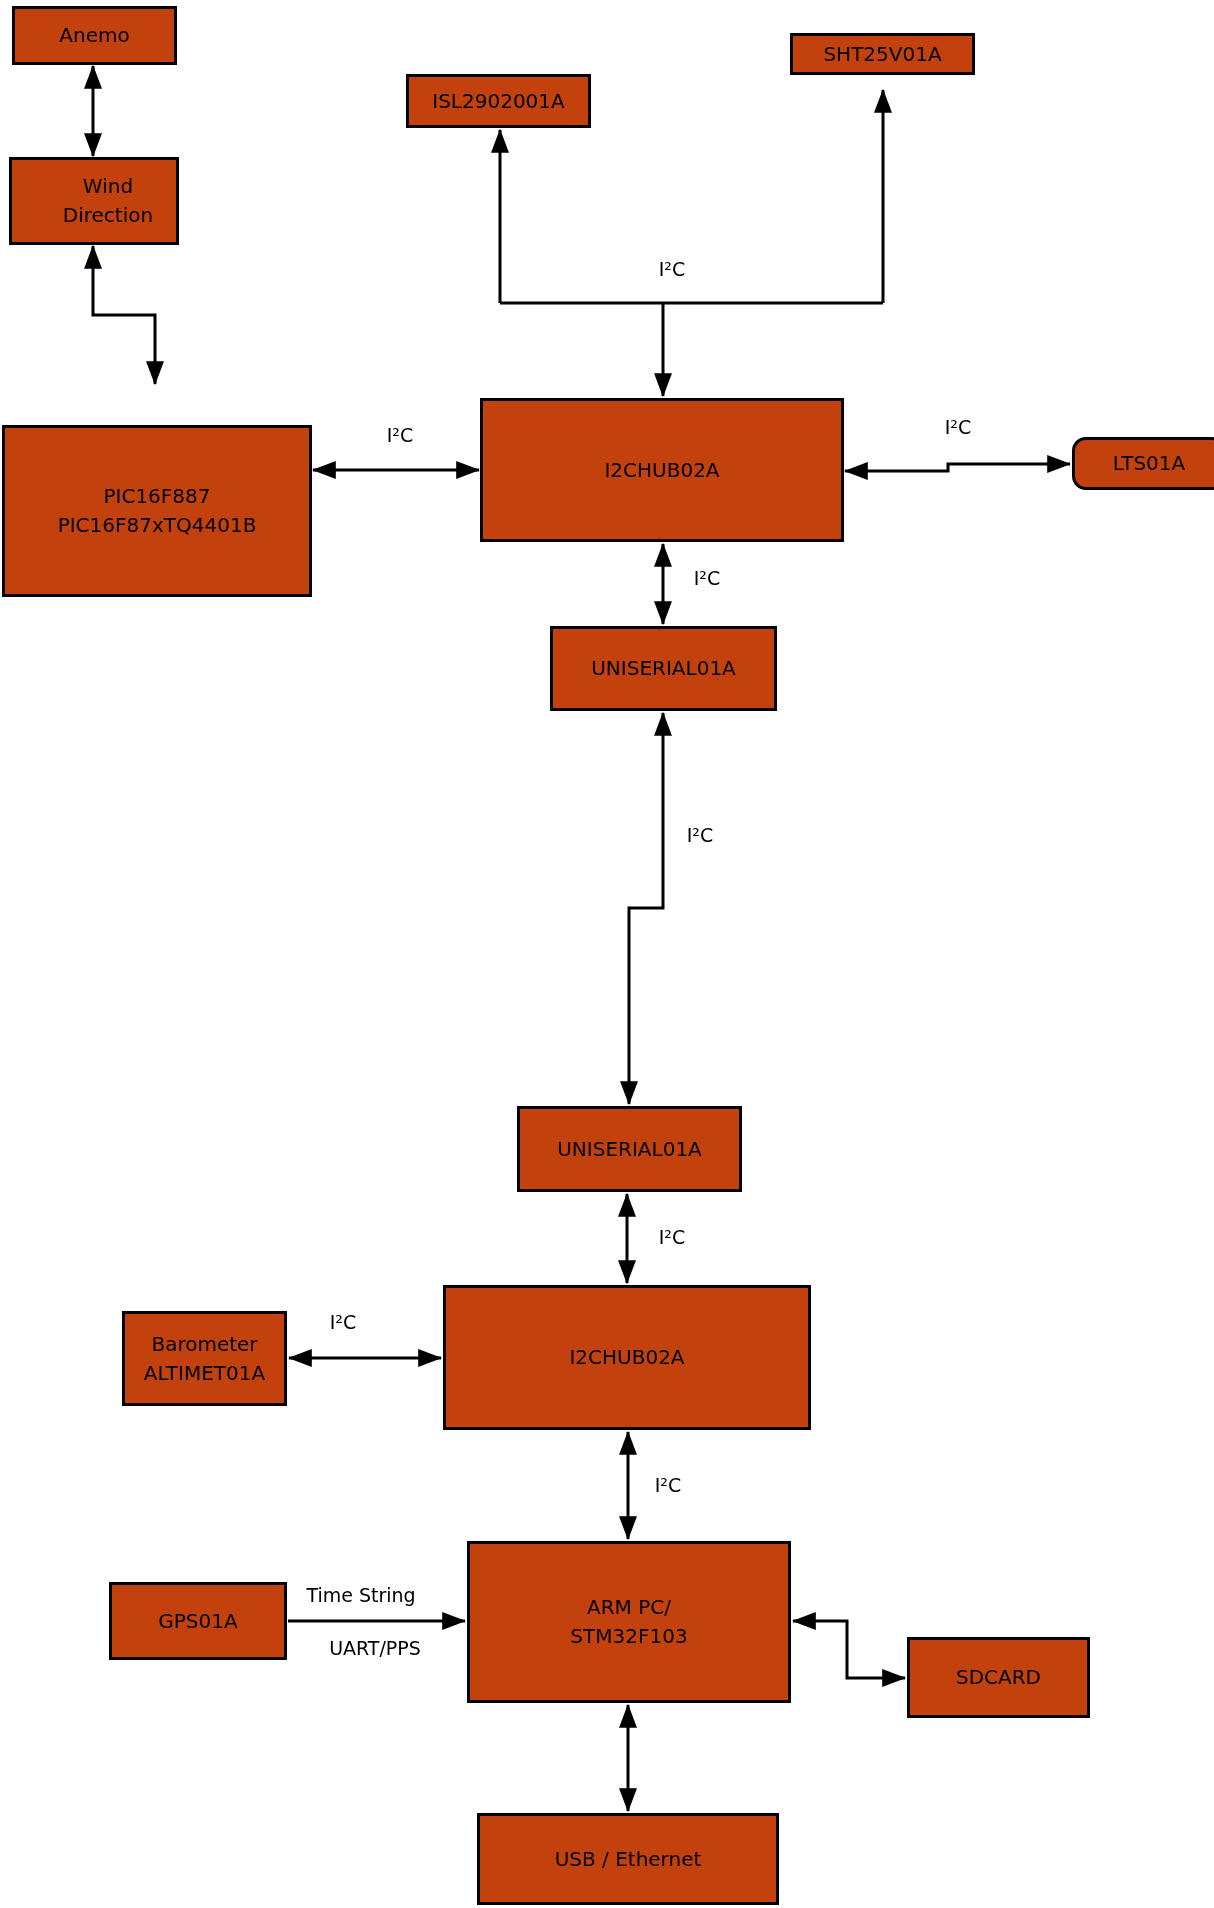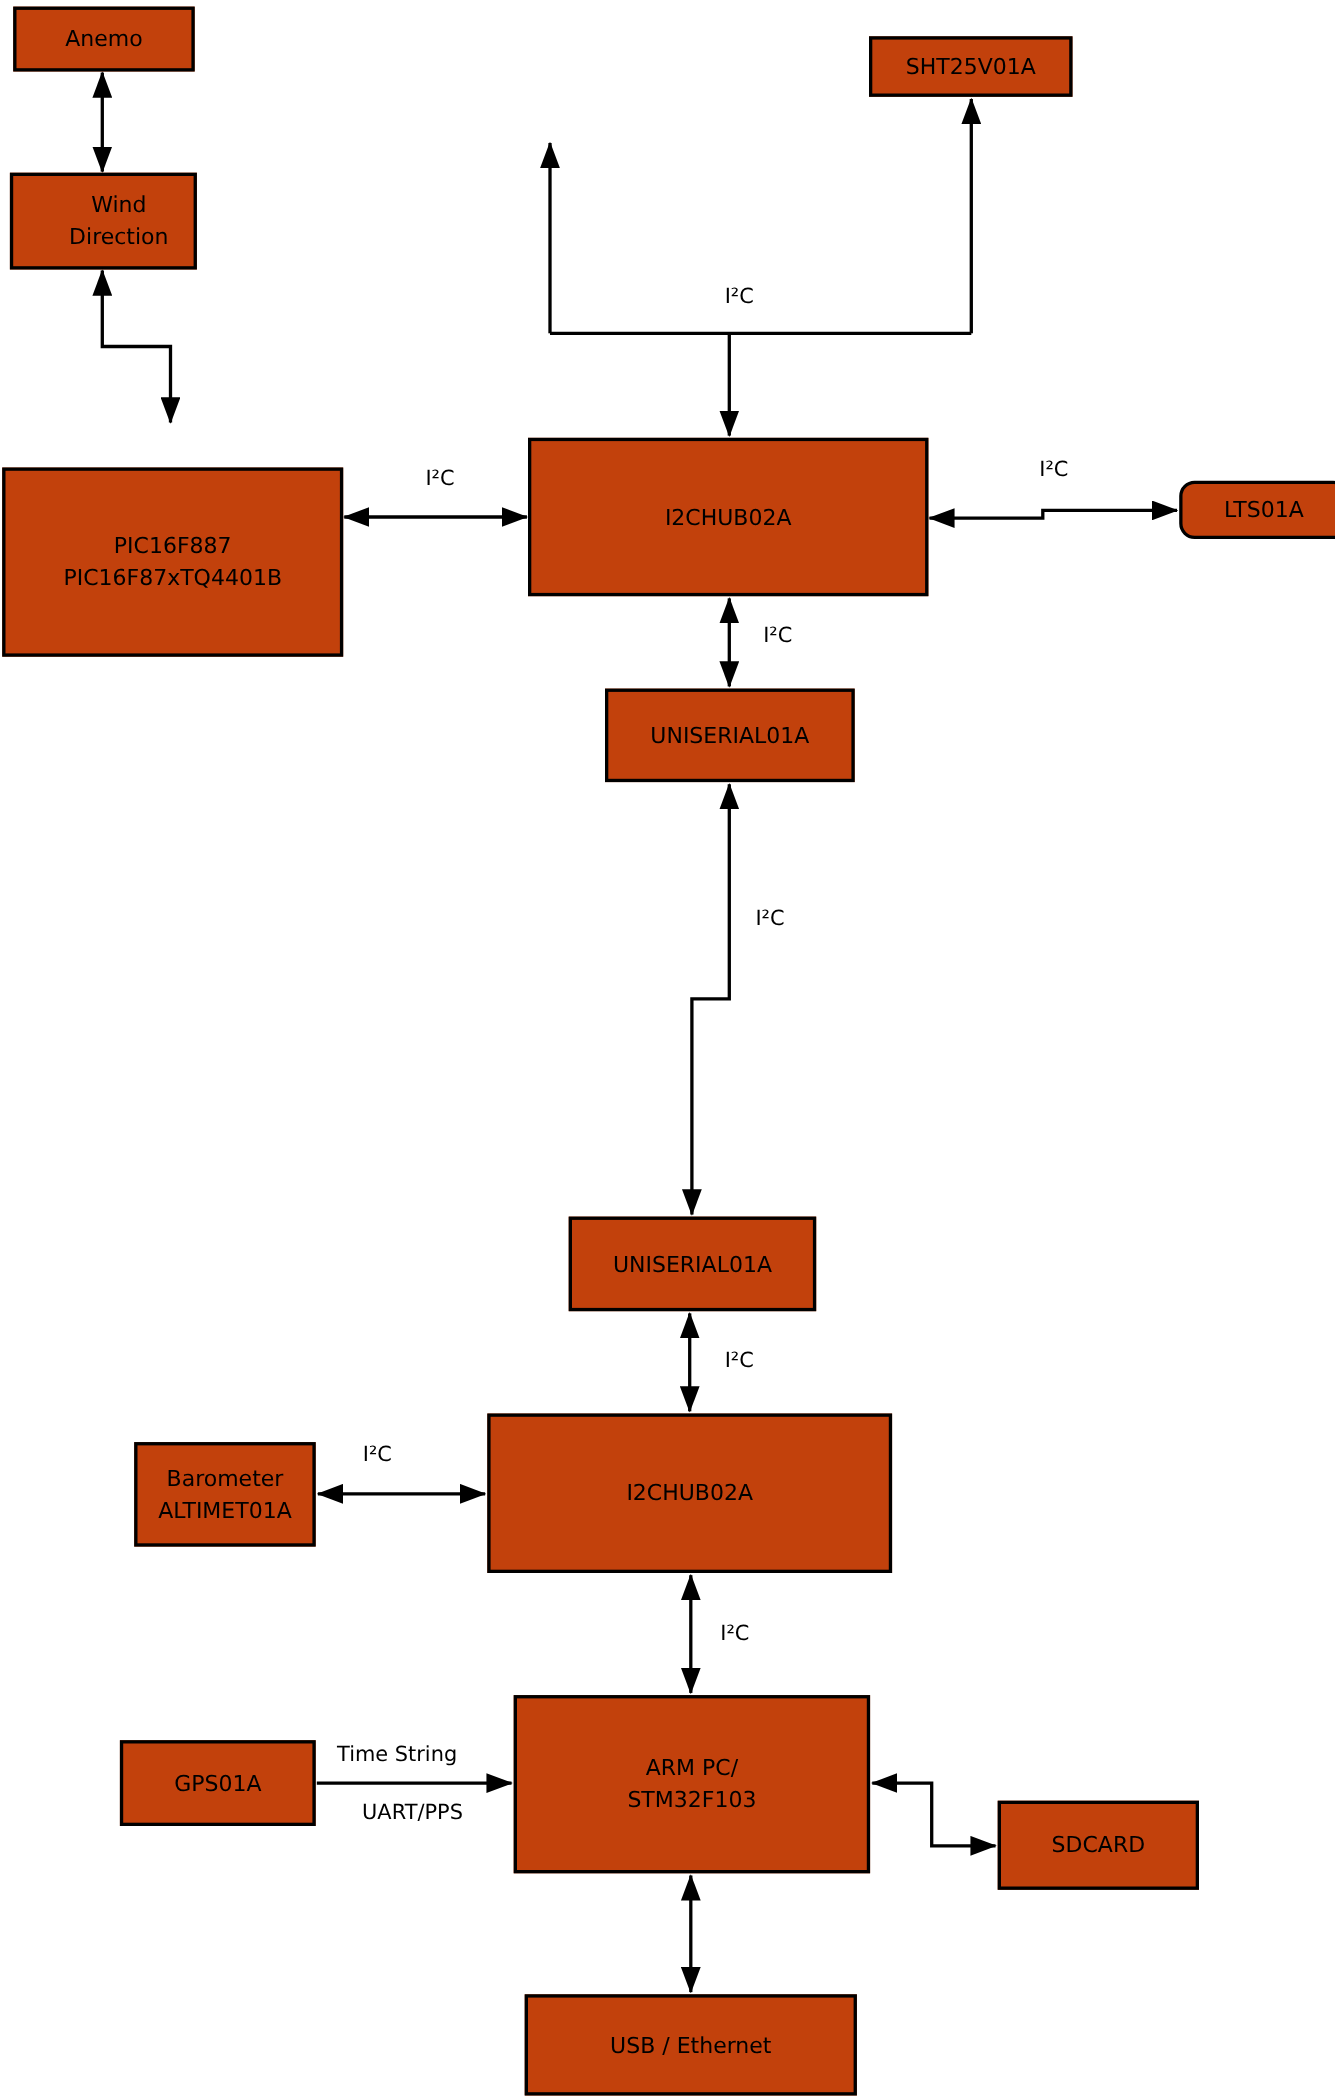--- a/index.html
+++ b/index.html
@@ -30,21 +30,21 @@
     position:absolute;
     transform:translateX(-50%);
     font-size:19px;
     white-space:nowrap;
   }
   
   .n-anemo   {left:12px;  top:6px;    width:165px; height:59px;}
   .n-wind    {left:9px;   top:157px;  width:170px; height:88px;padding-left:28px;}
   .n-pic     {left:2px;   top:385px;  width:310px; height:172px;margin-top:40px;}
   .n-isl     {left:406px; top:74px;   width:185px; height:54px;}
-  .n-sht     {left:790px; top:33px;   width:185px; height:55px;}
+  .n-sht     {left:790px; top:33px;   width:185px; height:42px;}
   .n-hub1    {left:480px; top:398px;  width:364px; height:144px;}
   .n-lts     {left:1072px;top:437px;  width:154px; height:53px;border-radius:14px;}
   .n-uni1    {left:550px; top:626px;  width:227px; height:85px;}
   .n-uni2    {left:517px; top:1106px; width:225px; height:86px;}
   .n-baro    {left:122px; top:1311px; width:165px; height:95px;}
   .n-hub2    {left:443px; top:1285px; width:368px; height:145px;}
   .n-gps     {left:109px; top:1582px; width:178px; height:78px;}
   .n-arm     {left:467px; top:1541px; width:324px; height:162px;}
   .n-sdcard  {left:907px; top:1637px; width:183px; height:81px;}
   .n-usb     {left:477px; top:1813px; width:302px; height:92px;}
@@ -102,20 +102,21 @@
 
       <path d="M 628 1705 V 1811" marker-start="url(#arw)" marker-end="url(#arw)"></path>
     </g>
   </svg>
 
   <div class="node n-anemo">Anemo</div>
   <div class="node n-wind">Wind
 Direction</div>
   <div class="node n-pic">PIC16F887
 PIC16F87xTQ4401B</div>
+  <div class="node n-isl">ISL2902001A</div>
   <div class="node n-sht">SHT25V01A</div>
   <div class="node n-hub1">I2CHUB02A</div>
   <div class="node n-lts">LTS01A</div>
   <div class="node n-uni1">UNISERIAL01A</div>
   <div class="node n-uni2">UNISERIAL01A</div>
   <div class="node n-baro">Barometer
 ALTIMET01A</div>
   <div class="node n-hub2">I2CHUB02A</div>
   <div class="node n-gps">GPS01A</div>
   <div class="node n-arm">ARM PC/

